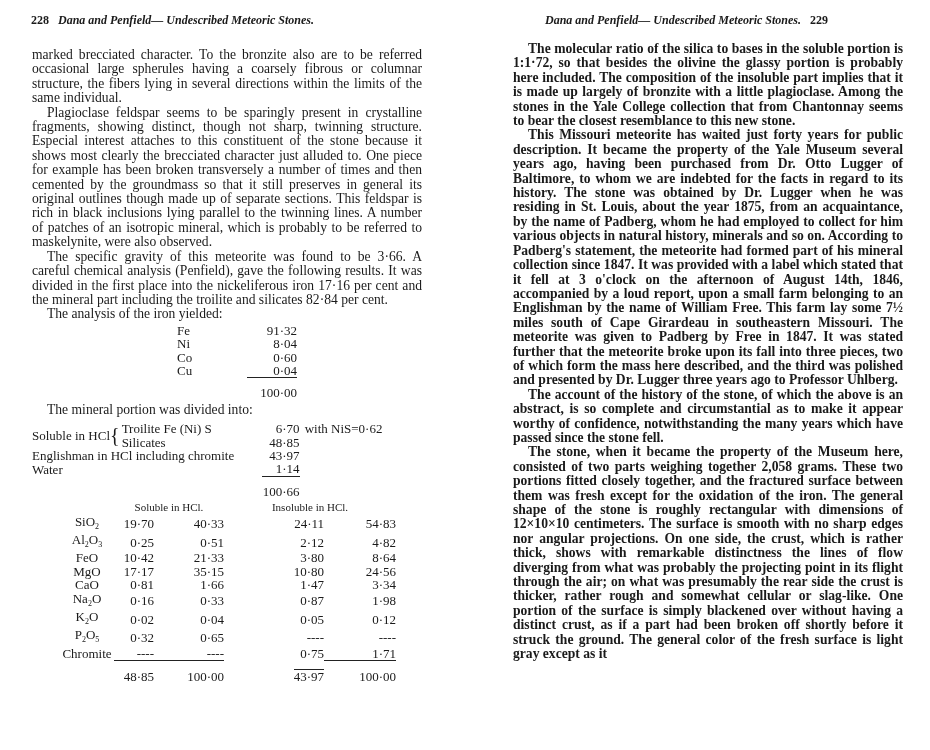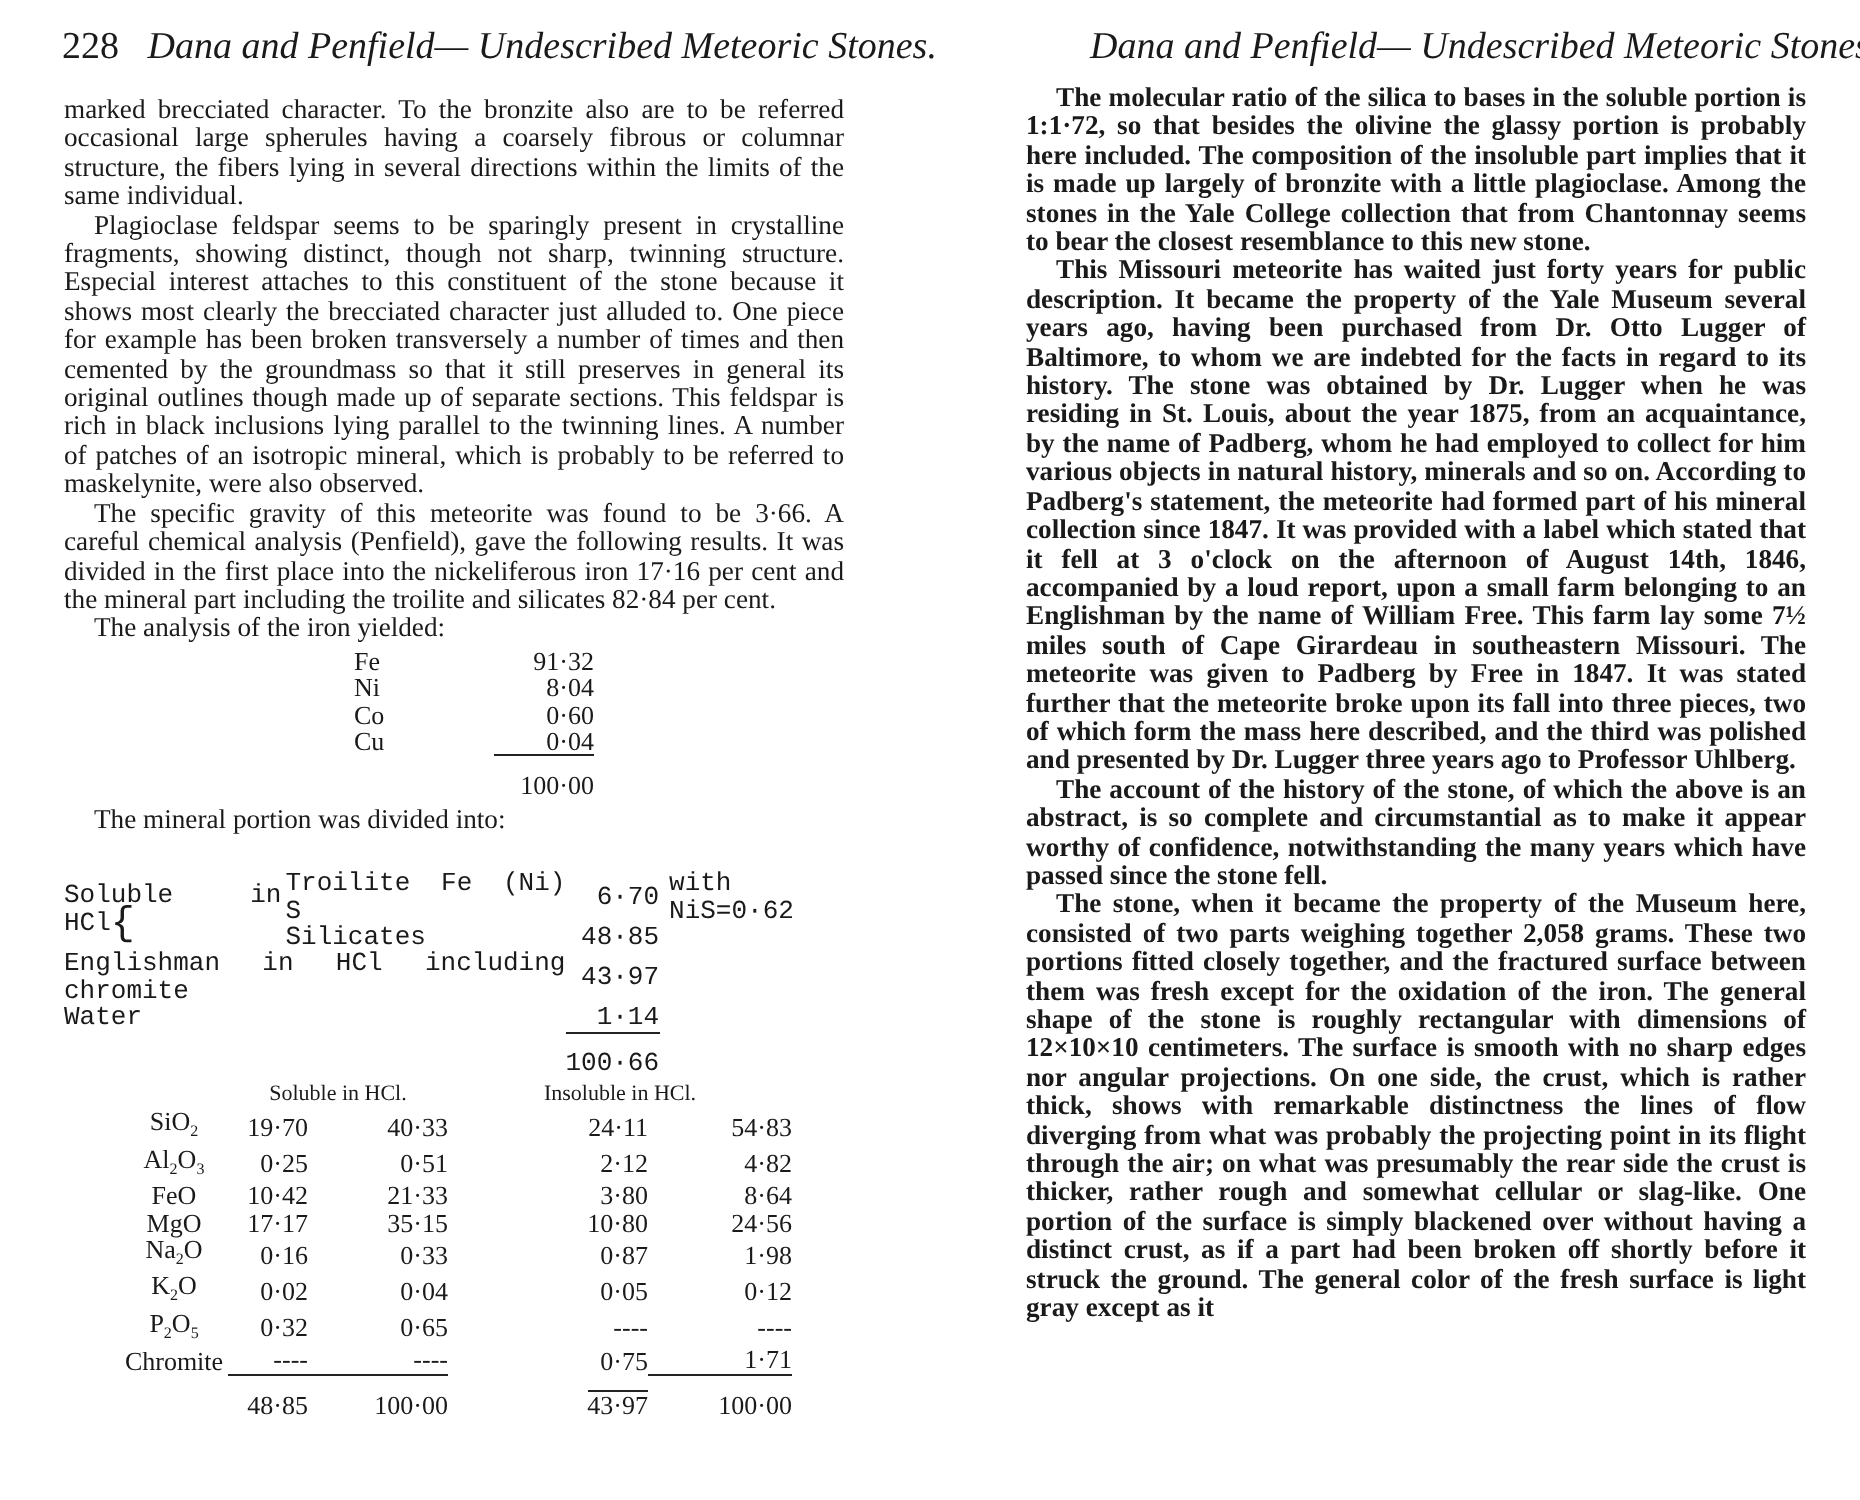--- a/index.html
+++ b/index.html
@@ -1,38 +1,38 @@
 <!DOCTYPE html>
 <html><head>
 <meta charset="utf-8">
 <style>
   html, body { margin:0; padding:0; }
   body { width:930px; height:750px; background:#ffffff; position:relative; overflow:hidden;
          font-family:"Liberation Serif", "DejaVu Serif", serif; color:#1a1a1a; }
   .page { position:absolute; top:0; height:750px; }
   #left-page { left:0; width:465px; }
   #right-page { left:465px; width:465px; }
-  .runhead { position:absolute; top:13px; font-size:19px; white-space:nowrap; }
+  .runhead { position:absolute; top:13px; font-size:12px; white-space:nowrap;font-weight:bold; }
   .runhead .title { font-style:italic; }
   #left-page .runhead { left:31px; }
   #right-page .runhead { left:80px; }
   .body { position:absolute; font-size:13.6px; line-height:14.4px; text-align:justify; }
   #left-page .body { left:32px; width:390px; top:48px; }
   #right-page .body { left:48px; width:390px; top:42px;font-weight:bold; }
   p { margin:0; text-indent:15px; }
   p.noindent { text-indent:0; }
   .heading { text-align:center; font-style:italic; margin:4px 0 2px 0; text-indent:0; }
   .heading .num { font-style:normal; }
   table { border-collapse:collapse; font-size:13px; }
   td { padding:0; line-height:13.4px; }
   .iron { margin-left:145px; margin-top:2px; }
   .iron td.el { width:70px; }
   .iron td.v { width:50px; text-align:right; }
   .rule { border-top:1.5px solid #222; }
-  .mineral { margin-top:18px;font-family:Liberation Mono, monospace; }
+  .mineral { margin-top:5px; }
   .sol-table { margin-left:28px; margin-top:3px; }
   .sol-table td { text-align:right; }
   .sol-table td.ox { text-align:center; width:54px; }
   .sub { font-size:8px; vertical-align:-3px; }
   .colhead { font-size:11px; text-align:center !important; }
 </style>
 </head>
 <body>
 
 <div class="page" id="left-page">
@@ -138,20 +138,27 @@
             <td style="width:72px">8·64</td>
           </tr>
           <tr>
             <td class="ox"><span>MgO</span></td>
             <td style="width:40px">17·17</td>
             <td style="width:70px">35·15</td>
             <td style="width:100px">10·80</td>
             <td style="width:72px">24·56</td>
           </tr>
           <tr>
+            <td class="ox"><span>CaO</span></td>
+            <td style="width:40px">0·81</td>
+            <td style="width:70px">1·66</td>
+            <td style="width:100px">1·47</td>
+            <td style="width:72px">3·34</td>
+          </tr>
+          <tr>
             <td class="ox"><span>Na</span><span class="sub">2</span><span>O</span></td>
             <td style="width:40px">0·16</td>
             <td style="width:70px">0·33</td>
             <td style="width:100px">0·87</td>
             <td style="width:72px">1·98</td>
           </tr>
           <tr>
             <td class="ox"><span>K</span><span class="sub">2</span><span>O</span></td>
             <td style="width:40px">0·02</td>
             <td style="width:70px">0·04</td>

